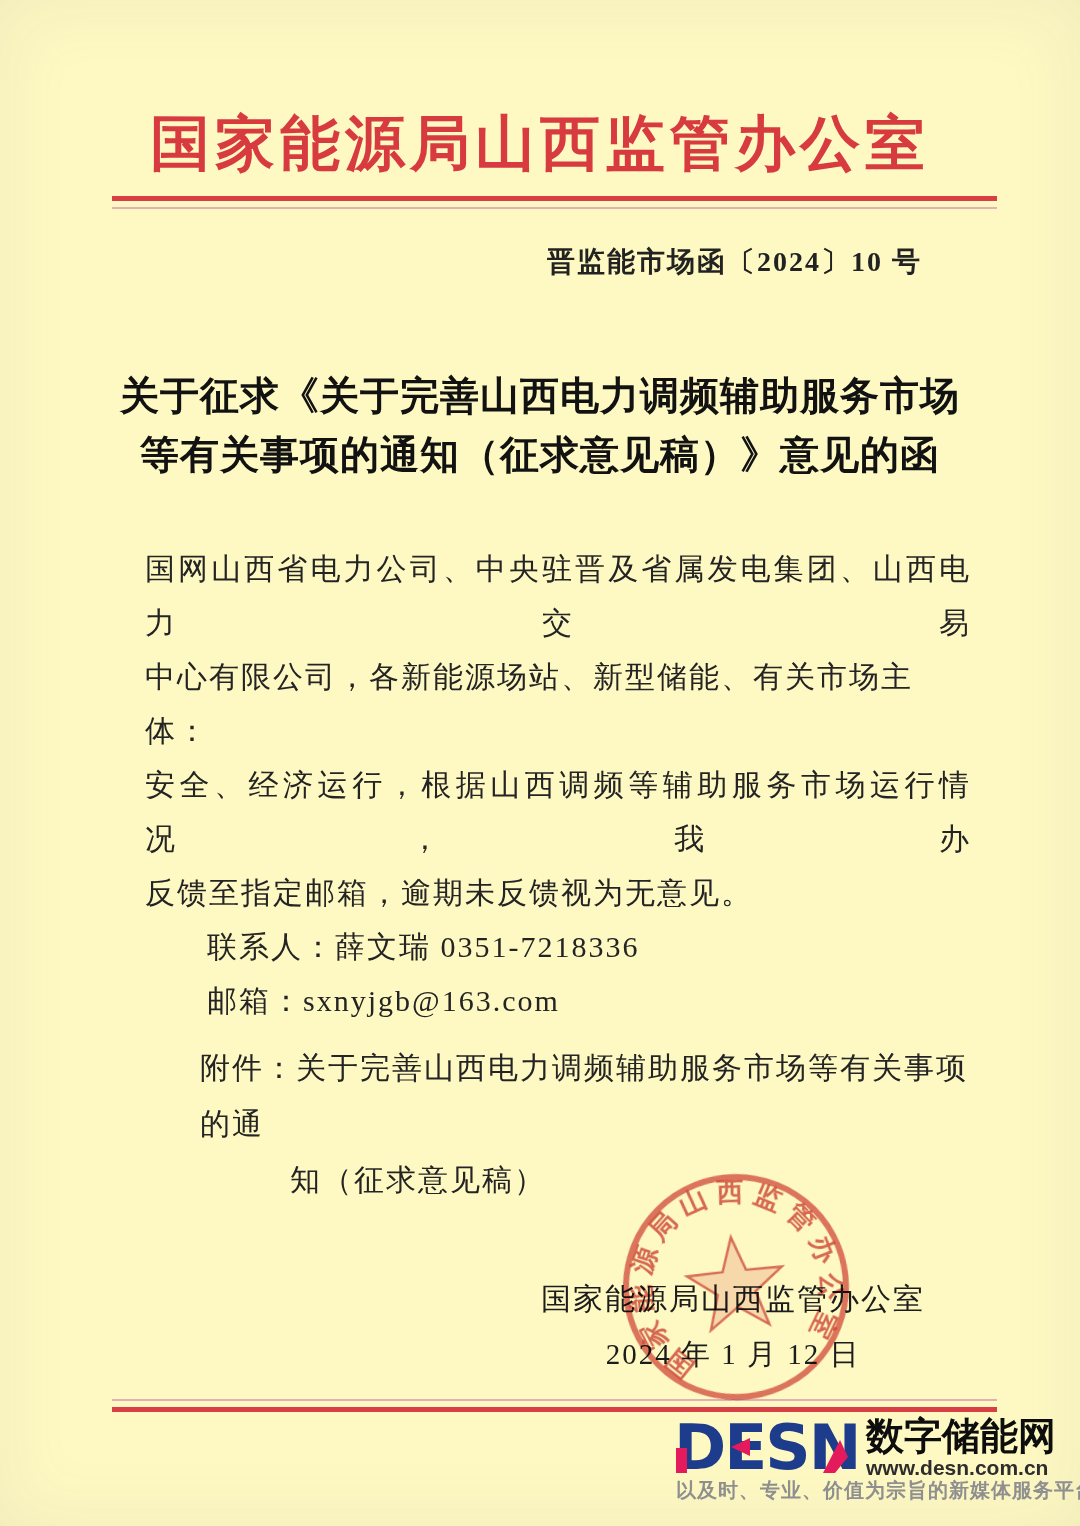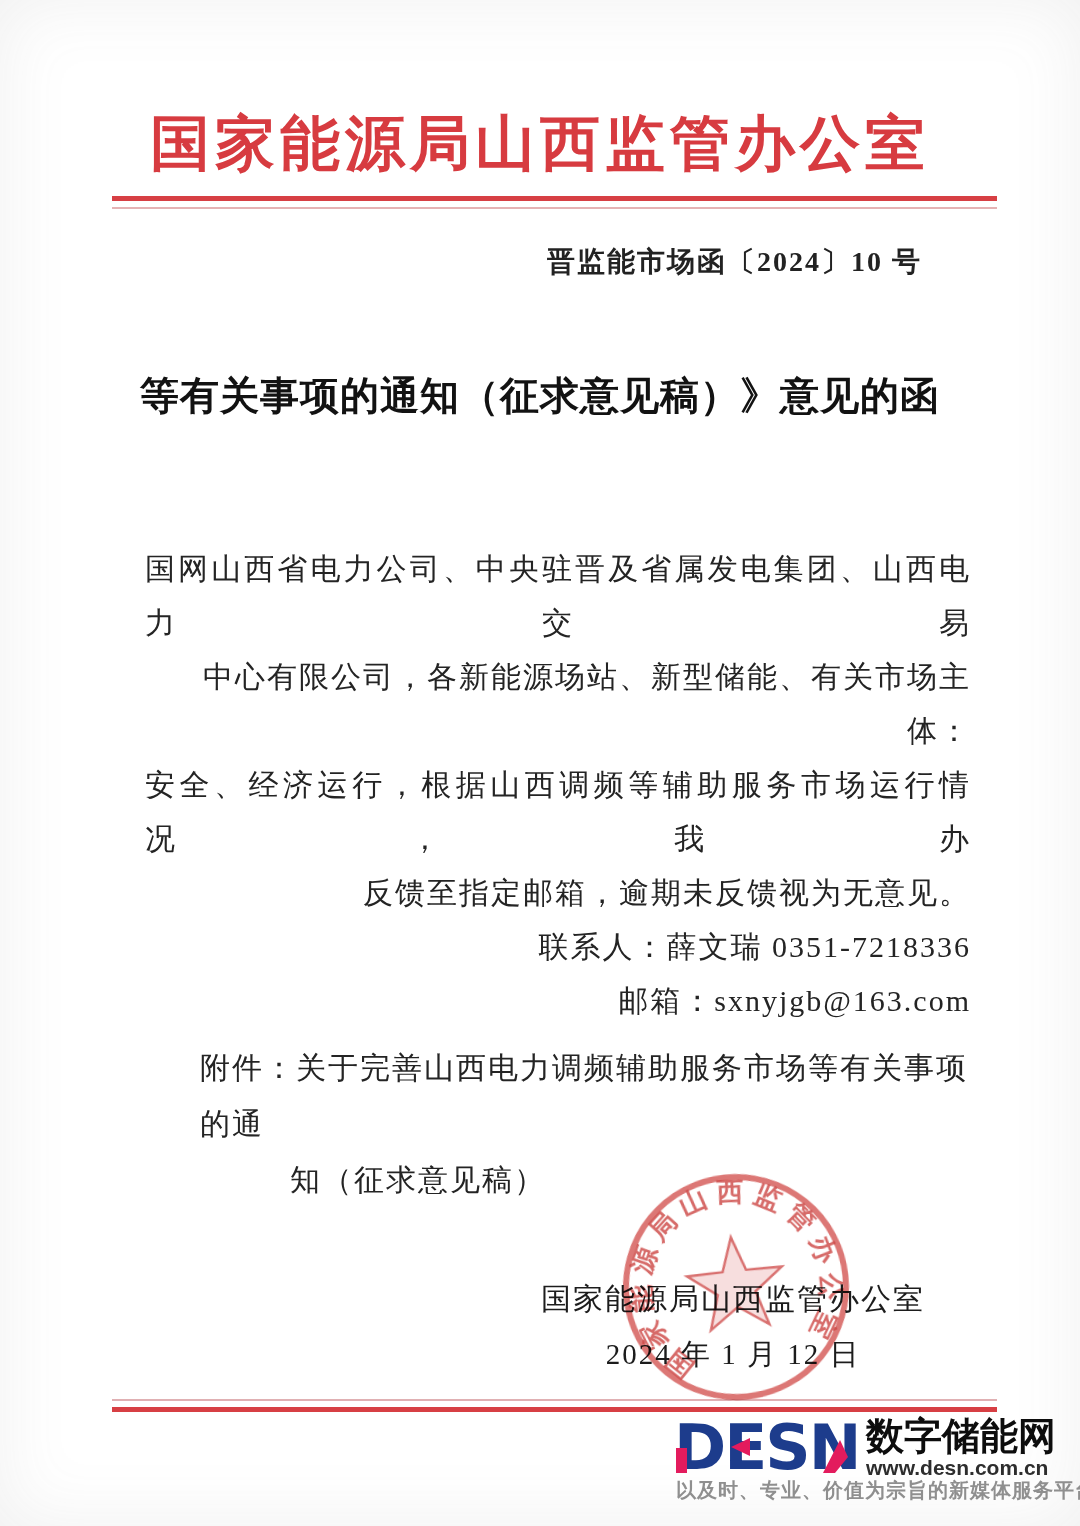--- a/index.html
+++ b/index.html
@@ -1,19 +1,19 @@
 <!DOCTYPE html>
 <html><head>
 <meta charset="utf-8">
 <style>
   * { margin:0; padding:0; box-sizing:border-box; }
   html,body { background:#e9e9e9; }
   .page {
     position:relative; width:1080px; height:1526px; margin:0 auto;
-    background:#ffffff;
+    background:#fef9c3;
     box-shadow: inset 0 0 70px rgba(110,110,110,0.10);
     font-family:"Liberation Serif","DejaVu Serif",serif;
     color:#1f1f1f; overflow:hidden;
   }
   .agency-title {
     position:absolute; top:104px; left:0; width:100%;
     text-align:center; font-size:60px; font-weight:bold;
     color:#d73b40; letter-spacing:5px; white-space:nowrap;
   }
   .rule-top-thick { position:absolute; top:196px; left:112px; width:885px; height:5px; background:#d73f44; }
@@ -24,21 +24,21 @@
   }
   .doc-title {
     position:absolute; top:366px; left:0; width:100%;
     text-align:center; font-size:39px; font-weight:bold; color:#121212;
     line-height:59px; letter-spacing:1px;
   }
   .body-block {
     position:absolute; top:542px; left:145px; width:826px;
     font-size:30px; color:#242424;
   }
-  .body-line { line-height:54px; letter-spacing:2px; text-align:right; }
+  .body-line { line-height:54px; letter-spacing:2px; text-align:left; }
   .body-line.full { text-align:justify; text-align-last:justify; }
   .body-line.indent { text-indent:62px; }
   .attachment {
     position:absolute; top:1040px; left:200px; width:790px;
     font-size:30px; color:#242424; line-height:56px; letter-spacing:2px;
   }
   .attachment .att-line2 { padding-left:90px; }
   .sign-block {
     position:absolute; top:1283px; left:433px; width:600px;
     text-align:center; color:#1c1c1c; z-index:1;
@@ -67,20 +67,21 @@
 
 <div class="page">
 
   <div class="agency-title">国家能源局山西监管办公室</div>
   <div class="rule-top-thick"></div>
   <div class="rule-top-thin"></div>
 
   <div class="doc-number">晋监能市场函〔2024〕10 号</div>
 
   <div class="doc-title">
+    <div>关于征求《关于完善山西电力调频辅助服务市场</div>
     <div>等有关事项的通知（征求意见稿）》意见的函</div>
   </div>
 
   <div class="body-block">
     <div class="body-line full">国网山西省电力公司、中央驻晋及省属发电集团、山西电力交易</div>
     <div class="body-line">中心有限公司，各新能源场站、新型储能、有关市场主体：</div>
     <div class="body-line full">安全、经济运行，根据山西调频等辅助服务市场运行情况，我办</div>
     <div class="body-line">反馈至指定邮箱，逾期未反馈视为无意见。</div>
     <div class="body-line indent">联系人：薛文瑞 0351-7218336</div>
     <div class="body-line indent">邮箱：sxnyjgb@163.com</div>

